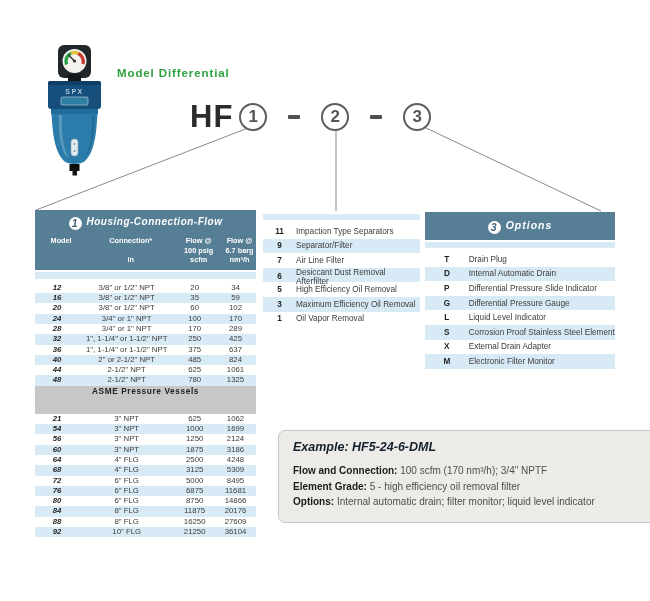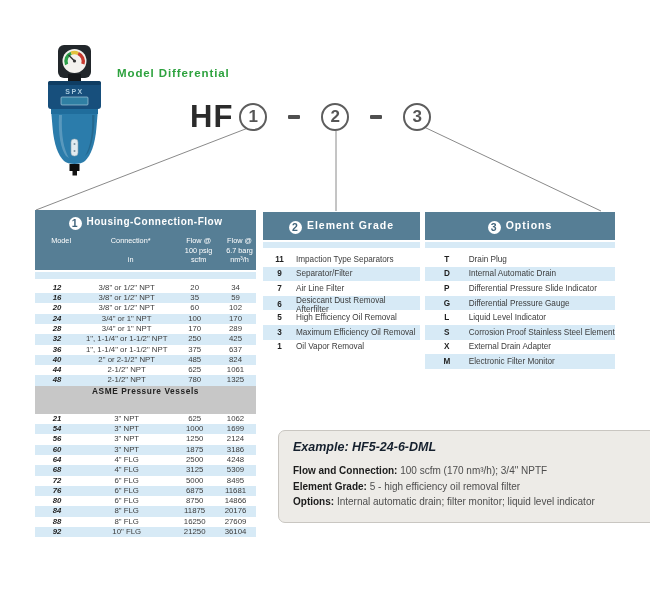--- a/index.html
+++ b/index.html
@@ -14,32 +14,32 @@
   .model-code{position:absolute;left:190px;top:100px;display:flex;align-items:center;height:34px;}
   .model-prefix{font-size:31px;font-weight:bold;color:#2b2b2b;letter-spacing:1px;line-height:34px;}
   .model-circle{width:24px;height:24px;border:2.5px solid #5d5d5d;border-radius:50%;
         text-align:center;line-height:24px;font-size:17px;font-weight:bold;color:#555;background:#fff;}
   .mc1{margin-left:6px;} .mc2{margin-left:21px;} .mc3{margin-left:21px;}
   .model-dash{width:12px;height:4.5px;background:#4f4f4f;border-radius:1px;margin-left:21px;}
 
   
   .tbl{position:absolute;box-sizing:border-box;}
   .tbl-head{background:#567e95;color:#fff;}
-  .tbl-title{text-align:center;font-weight:bold;letter-spacing:.5px;}
+  .tbl-title{text-align:center;font-weight:bold;letter-spacing:.5px;font-style:italic;}
   .num-badge{display:inline-block;width:13px;height:13px;background:#fff;color:#3f637a;
         border-radius:50%;text-align:center;line-height:13.5px;font-size:10.5px;font-weight:bold;
         margin-right:5px;vertical-align:-2px;}
   .strip{background:#d7eaf6;border-top:2px solid #fff;}
 
   
   .t1{left:35px;top:210px;width:221px;}
   .t1 .tbl-title{font-size:10px;padding:6px 0 3px;}
   .t1-cols{display:grid;grid-template-columns:20% 43% 18.5% 18.5%;padding:3px 0 5px;}
   .t1-cols .cell{display:flex;flex-direction:column;align-items:center;font-size:7.3px;
-        font-weight:normal;line-height:9.6px;text-align:right;margin-left:8px;}
+        font-weight:bold;line-height:9.6px;text-align:right;margin-left:8px;}
   .t1 .strip{height:7px;border-bottom:4px solid #fff;}
   .t1-row{display:grid;grid-template-columns:20% 43% 18.5% 18.5%;height:10.3px;
         align-items:center;font-size:7.8px;color:#3c3c3c;text-align:center;line-height:10.3px;}
   .rows-a .t1-row:nth-of-type(even),.rows-b .t1-row:nth-of-type(even){background:#d7eaf6;}
   .t1-row .model{font-weight:bold;color:#1f1f1f;font-style:italic;}
   .asme-row{height:28px;line-height:11px;background:#c7c7c7;font-weight:bold;font-size:8.3px;
         letter-spacing:.6px;text-align:center;color:#222;}
 
   
   .t2{left:263px;top:212px;width:157px;}
@@ -303,25 +303,20 @@
         <div class="t1-row">
           <span class="model">92</span>
           <span>10" FLG</span>
           <span>21250</span>
           <span>36104</span>
         </div>
       </div>
   </div>
 
   <div class="tbl t2">
-    <div class="tbl-head">
-      <div class="tbl-title">
-        <span class="num-badge">2</span><span>Element Grade</span>
-      </div>
-    </div>
     <div class="strip"></div>
     <div class="rows-c">
 
         <div class="code-row">
           <span class="code">11</span>
           <span class="label">Impaction Type Separators</span>
         </div>
 
         <div class="code-row">
           <span class="code">9</span>

